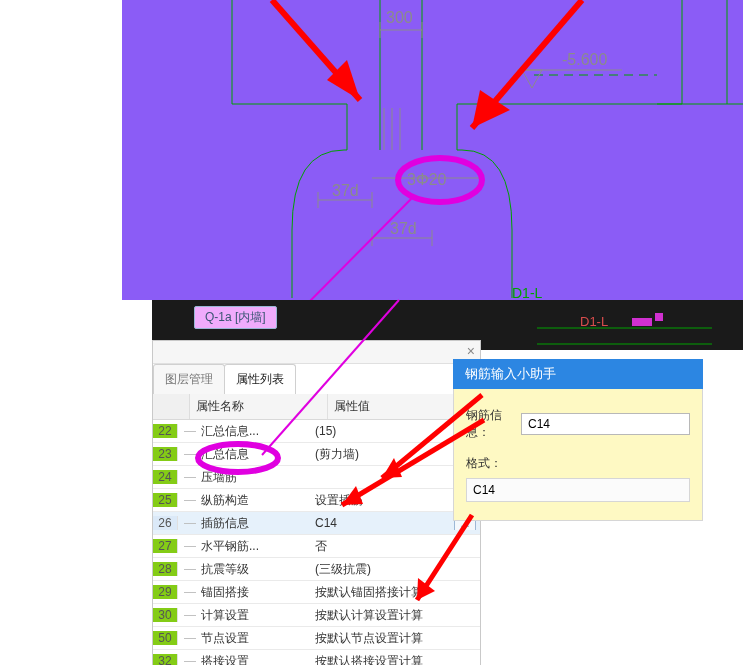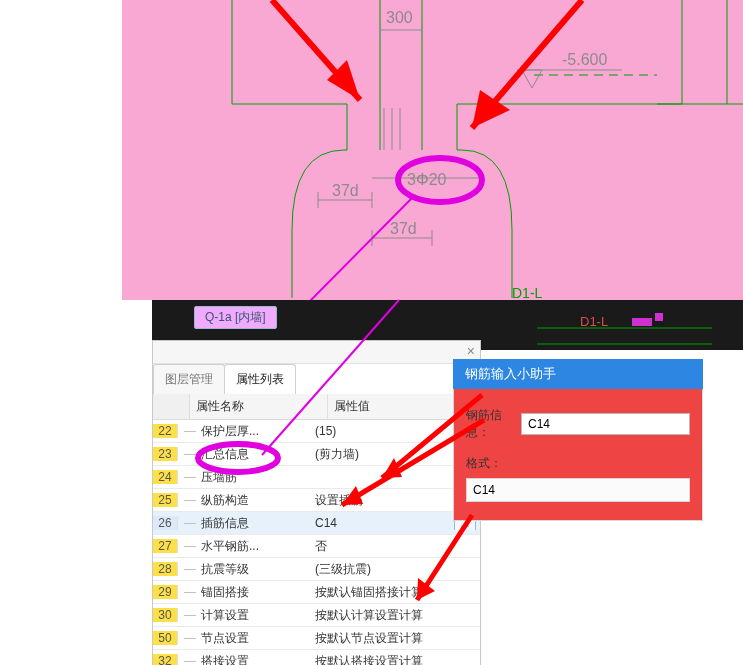--- a/index.html
+++ b/index.html
@@ -1,20 +1,20 @@
 <!DOCTYPE html>
 <html><head>
 <meta charset="utf-8">
 <style>
 html,body{margin:0;padding:0;font-family:"Microsoft YaHei",Arial,sans-serif;font-size:12px;background:#fff;}
 .frame{width:743px;height:665px;position:relative;overflow:hidden;}
 .gutter{position:absolute;left:72px;top:0;bottom:0;right:0;}
 
 
-.cad{position:absolute;left:50px;top:0;width:621px;height:300px;background:#f9a8d4;overflow:hidden;}
+.cad{position:absolute;left:50px;top:0;width:621px;height:300px;background:#8b5cf6;overflow:hidden;}
 .cad svg{position:absolute;left:0;top:0;}
 .dimtxt{fill:#8b8b8b;font-size:16px;font-family:Arial;}
 .gline{stroke:#00a000;stroke-width:1;fill:none;}
 .dline{stroke:#8b8b8b;stroke-width:1;fill:none;}
 .dashed{stroke-dasharray:9 6;}
 .annot-oval{stroke:#e000e0;stroke-width:6;fill:none;}
 .arrowhead{fill:#ff0000;}
 .arrowline{stroke:#ff0000;stroke-width:6;fill:none;}
 
 
@@ -28,32 +28,32 @@
 .panel-head::after{content:"×";position:absolute;right:5px;top:2px;color:#888;font-size:14px;}
 .tabs{display:flex;}
 .tab{padding:6px 11px;border:1px solid #d0d0d0;border-bottom:none;background:#f7f7f7;color:#777;border-radius:3px 3px 0 0;margin-right:-1px;}
 .tab.active{background:#fff;color:#222;font-weight:500;position:relative;z-index:2;}
 .hdr-row{display:flex;background:#f5f5f5;border-bottom:1px solid #d9d9d9;}
 .hdr-row>div{padding:4px 6px;font-size:12px;color:#333;}
 .col-num{width:24px;text-align:center;background:#f0f0f0;border-right:1px solid #ddd;}
 .col-name{width:125px;border-right:1px solid #e0e0e0;}
 .col-val{flex:1;}
 .row{display:flex;border-bottom:1px solid #eaeaea;height:22px;align-items:center;}
-.row .c0{width:24px;text-align:center;color:#555;background:#fde047;border-right:1px solid #e0e0e0;}
+.row .c0{width:24px;text-align:center;color:#555;background:#84cc16;border-right:1px solid #e0e0e0;}
 .row .c1{width:125px;padding-left:6px;color:#333;overflow:hidden;white-space:nowrap;}
 .row .c1::before{content:"—";color:#bbb;margin-right:5px;}
 .row .c2{flex:1;padding-left:6px;color:#333;overflow:hidden;white-space:nowrap;position:relative;}
 .row.sel{background:#e6f1fb;}
 .row.sel .c0{background:#dbe9f8;}
 .ellipsis-btn{position:absolute;right:4px;top:2px;width:20px;height:16px;border:1px solid #9cb8d6;background:#f4f8fc;border-radius:2px;font-size:9px;line-height:14px;text-align:center;color:#3a5573;}
 
 
 .helper{position:absolute;left:301px;top:59px;width:250px;}
 .helper-title{background:#2c86e2;color:#fff;padding:6px 12px;font-size:13px;}
-.helper-body{background:#ef4444;border:1px solid #d6d6d6;border-top:none;padding:10px 12px 18px;}
+.helper-body{background:#fef9c3;border:1px solid #d6d6d6;border-top:none;padding:10px 12px 18px;}
 .field-row{display:flex;align-items:center;margin:8px 0 14px;}
 .field-label{width:70px;color:#333;}
 .field-input{flex:1;border:1px solid #b8b8b8;padding:3px 6px;background:#fff;font-size:12px;}
 .blue-val{border:1px solid #d6d6d6;padding:4px 6px;background:#fbfbfb;}
 
 
 .ui-annot{position:absolute;pointer-events:none;}
 .ui-annot svg{overflow:visible;}
 
 
@@ -139,21 +139,21 @@
         <div class="tab active">属性列表</div>
       </div>
       <div class="hdr-row">
         <div class="col-num"></div>
         <div class="col-name">属性名称</div>
         <div class="col-val">属性值</div>
       </div>
       <div id="rows">
             <div class="row">
               <div class="c0">22</div>
-              <div class="c1">保护层厚...</div>
+              <div class="c1">汇总信息...</div>
               <div class="c2">(15)</div>
             </div>
             <div class="row">
               <div class="c0">23</div>
               <div class="c1">汇总信息</div>
               <div class="c2">(剪力墙)</div>
             </div>
             <div class="row">
               <div class="c0">24</div>
               <div class="c1">压墙筋</div>

